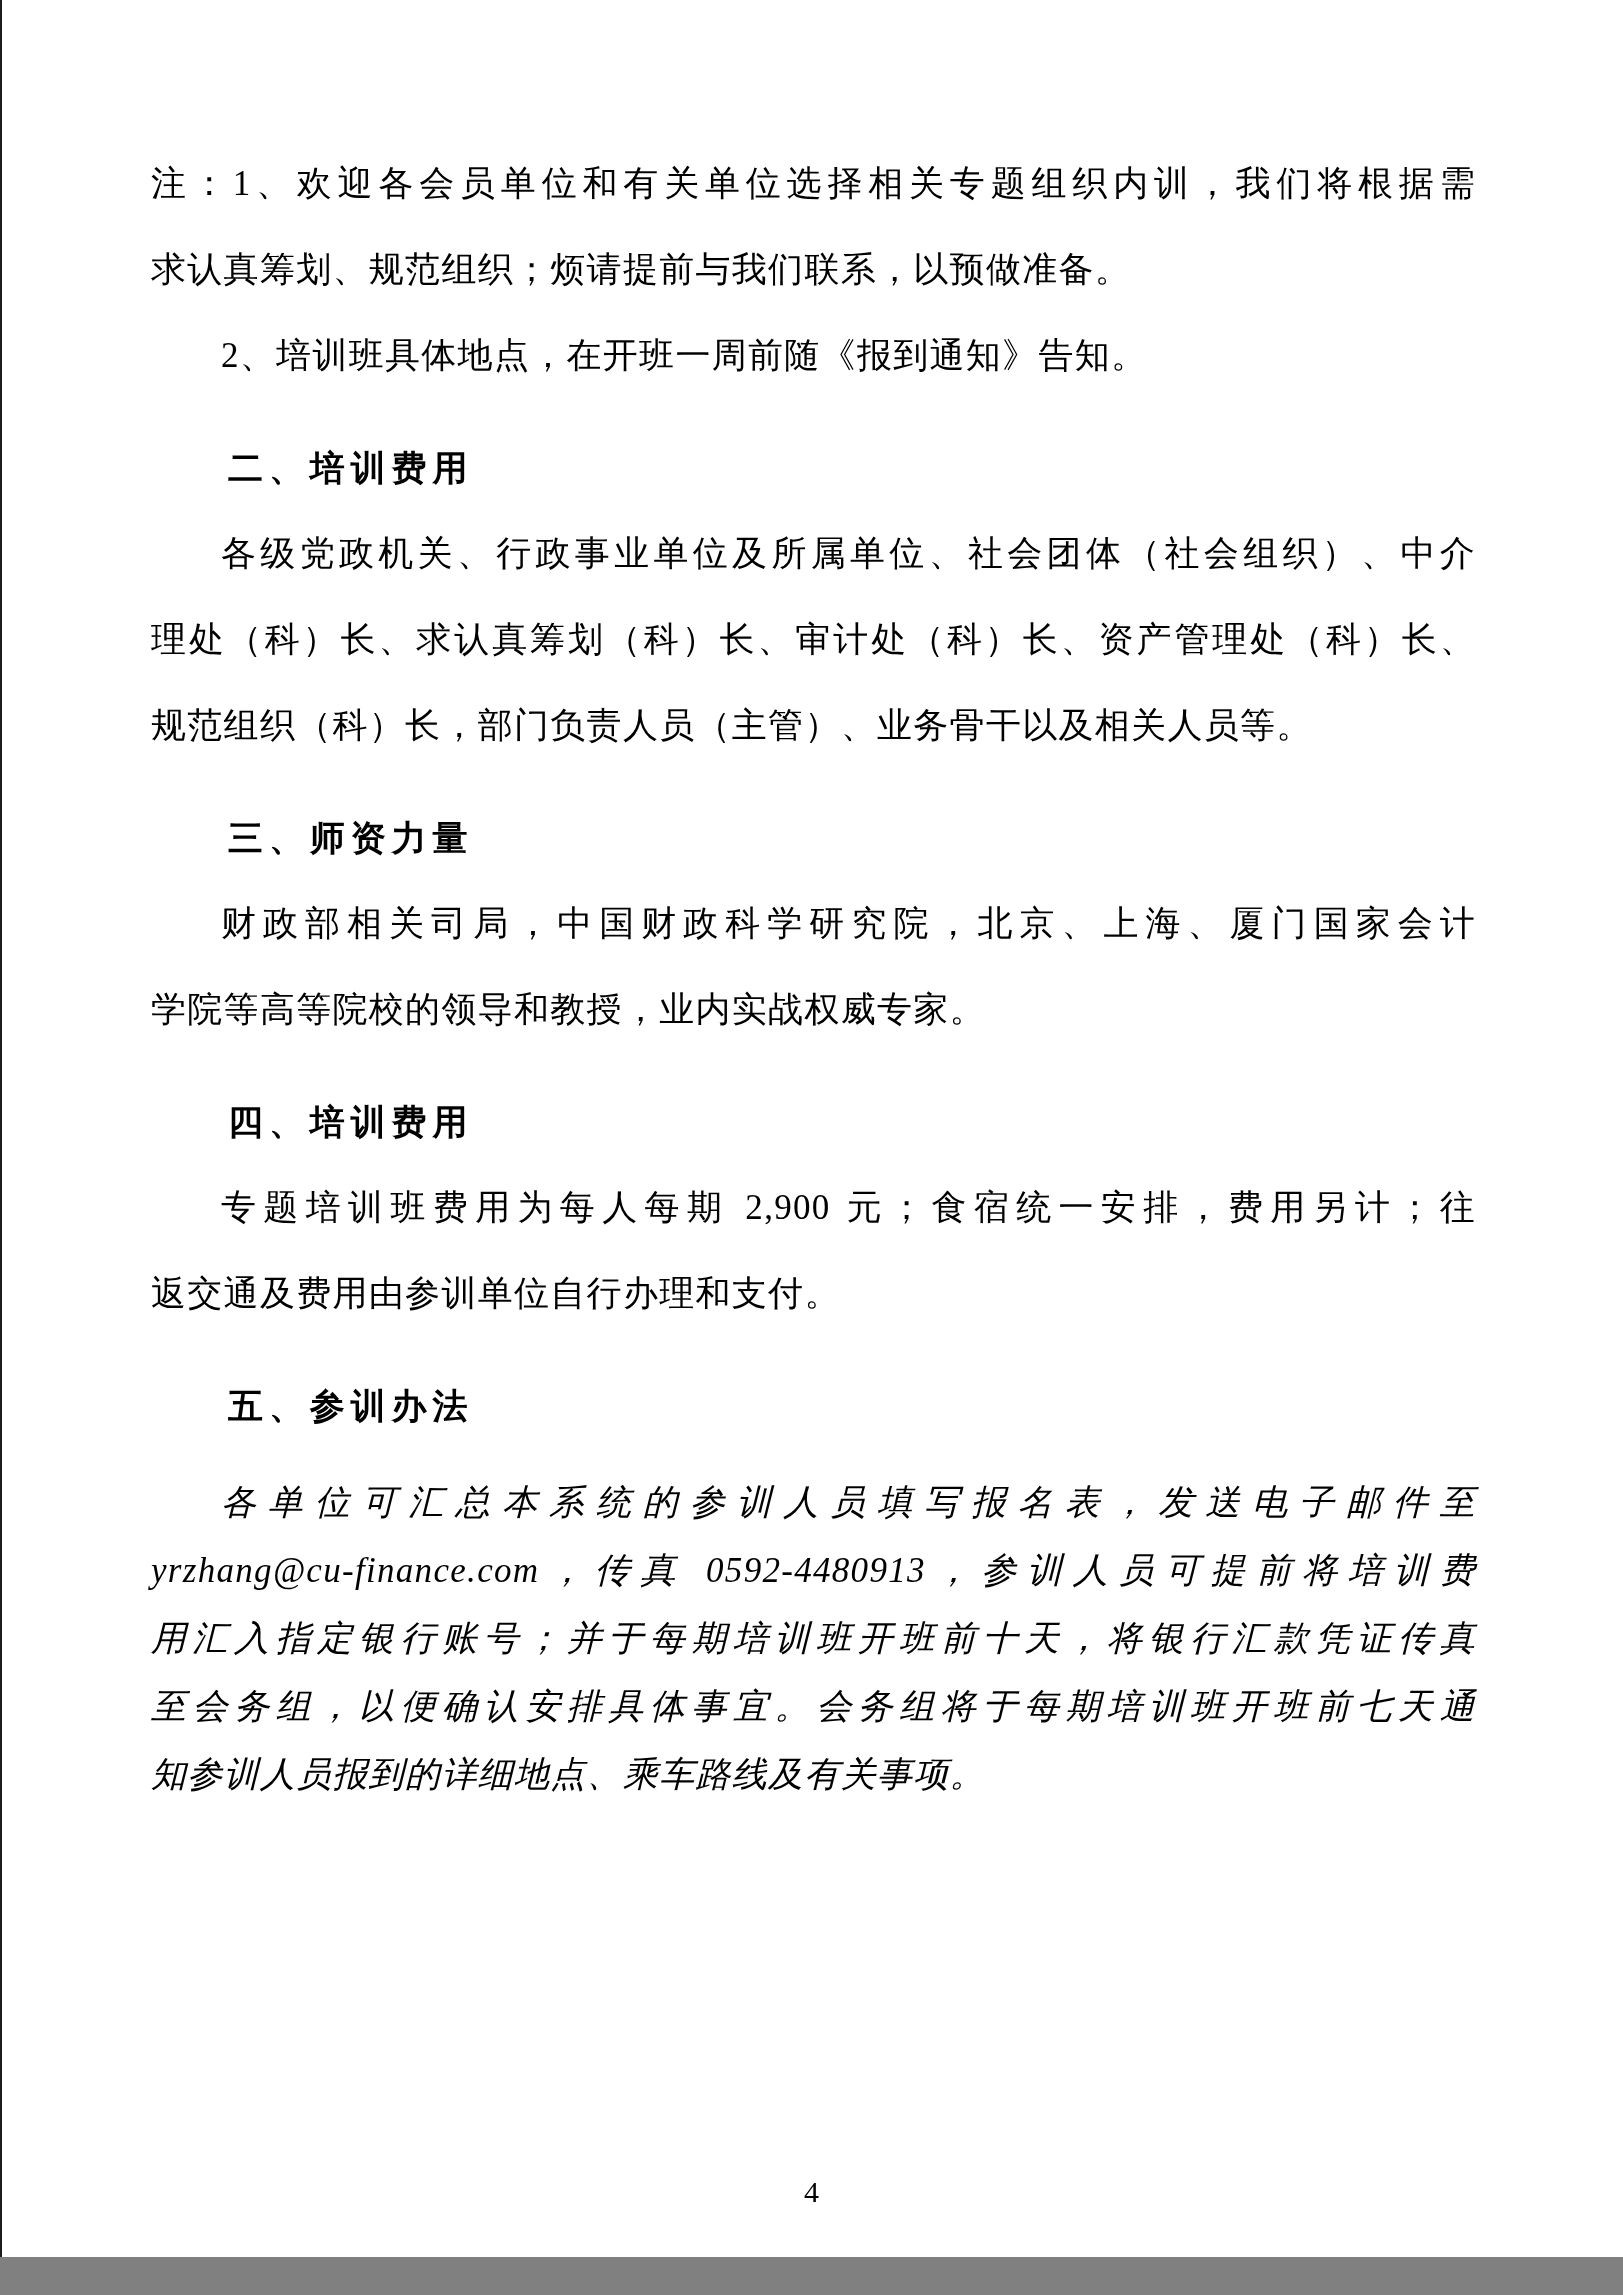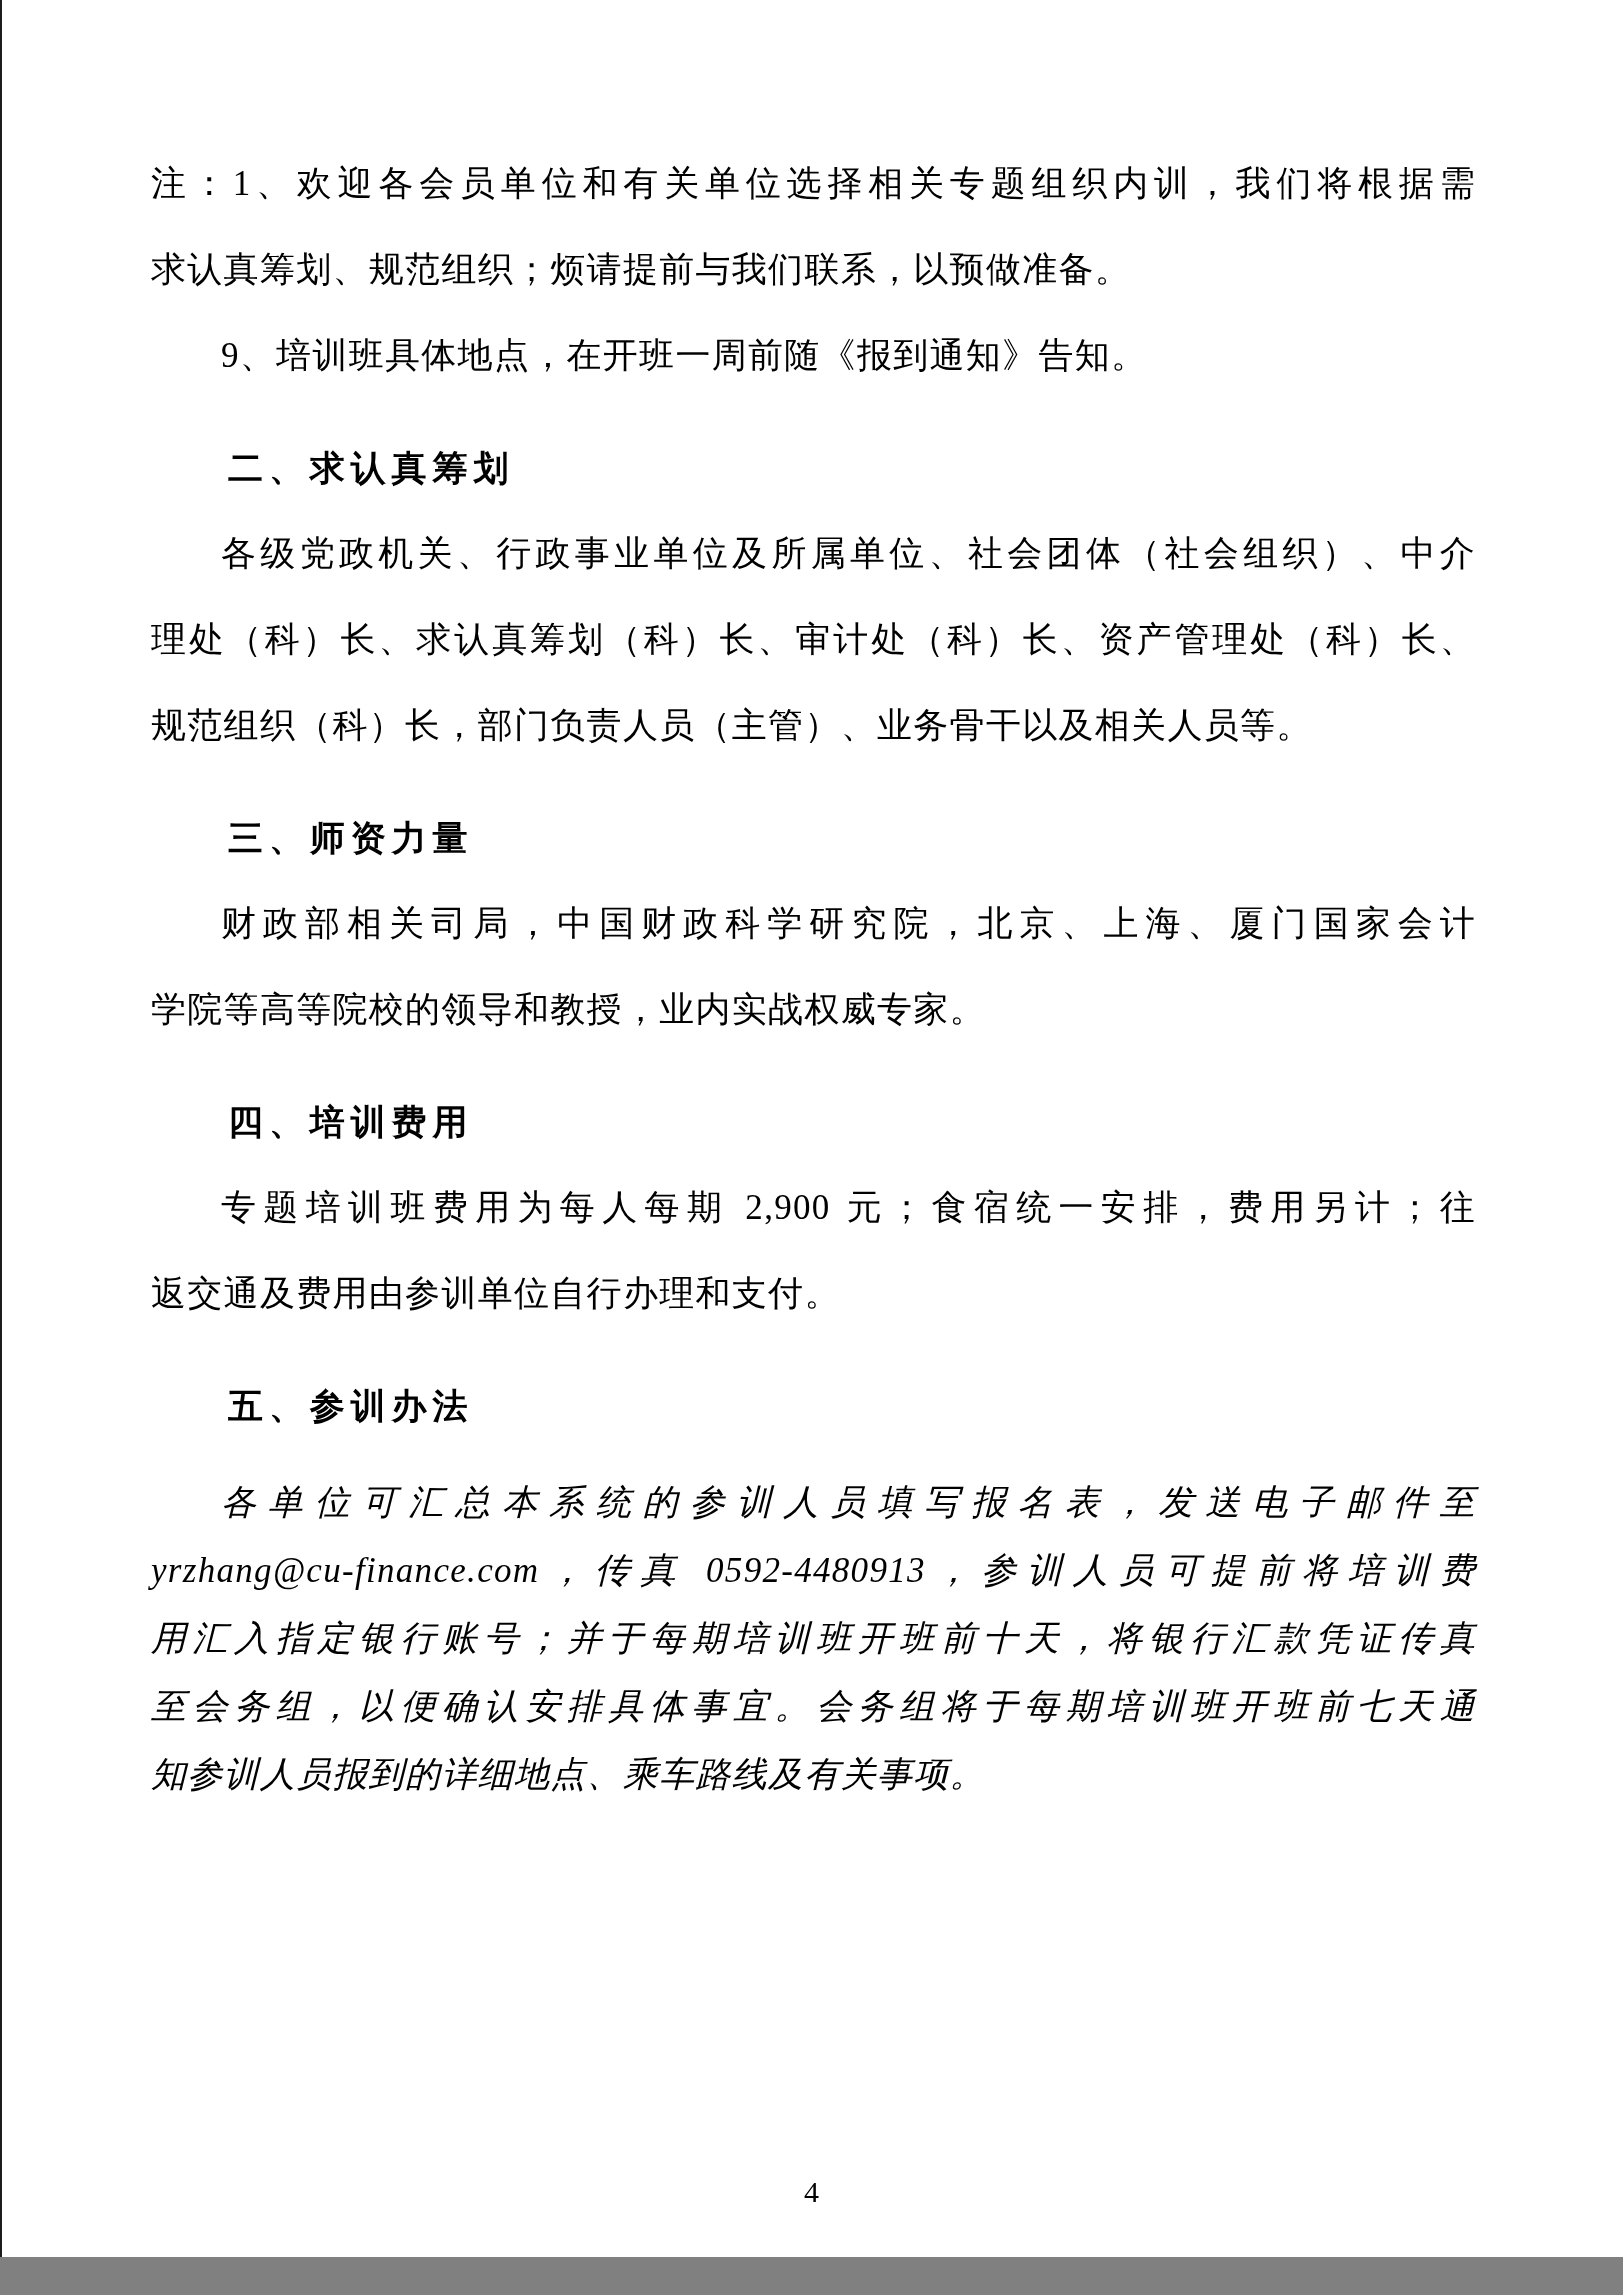--- a/index.html
+++ b/index.html
@@ -78,25 +78,25 @@
 <div class="page">
   <div class="scan-edge"></div>
 
   <div class="content">
 
     <div>
       <div class="line j">注：1、欢迎各会员单位和有关单位选择相关专题组织内训，我们将根据需</div>
       <div class="line">求认真筹划、规范组织；烦请提前与我们联系，以预做准备。</div>
     </div>
     <div>
-      <div class="line ind">9、培训班具体地点，在开班一周前随《报到通知》告知。</div>
+      <div class="line ind">2、培训班具体地点，在开班一周前随《报到通知》告知。</div>
     </div>
 
     <div>
-      <div class="heading">二、求认真筹划</div>
+      <div class="heading">二、培训费用</div>
       <div class="line j ind">各级党政机关、行政事业单位及所属单位、社会团体（社会组织）、中介</div>
       <div class="line j">理处（科）长、求认真筹划（科）长、审计处（科）长、资产管理处（科）长、</div>
       <div class="line">规范组织（科）长，部门负责人员（主管）、业务骨干以及相关人员等。</div>
     </div>
 
     <div>
       <div class="heading">三、师资力量</div>
       <div class="line j ind">财政部相关司局，中国财政科学研究院，北京、上海、厦门国家会计</div>
       <div class="line">学院等高等院校的领导和教授，业内实战权威专家。</div>
     </div>

